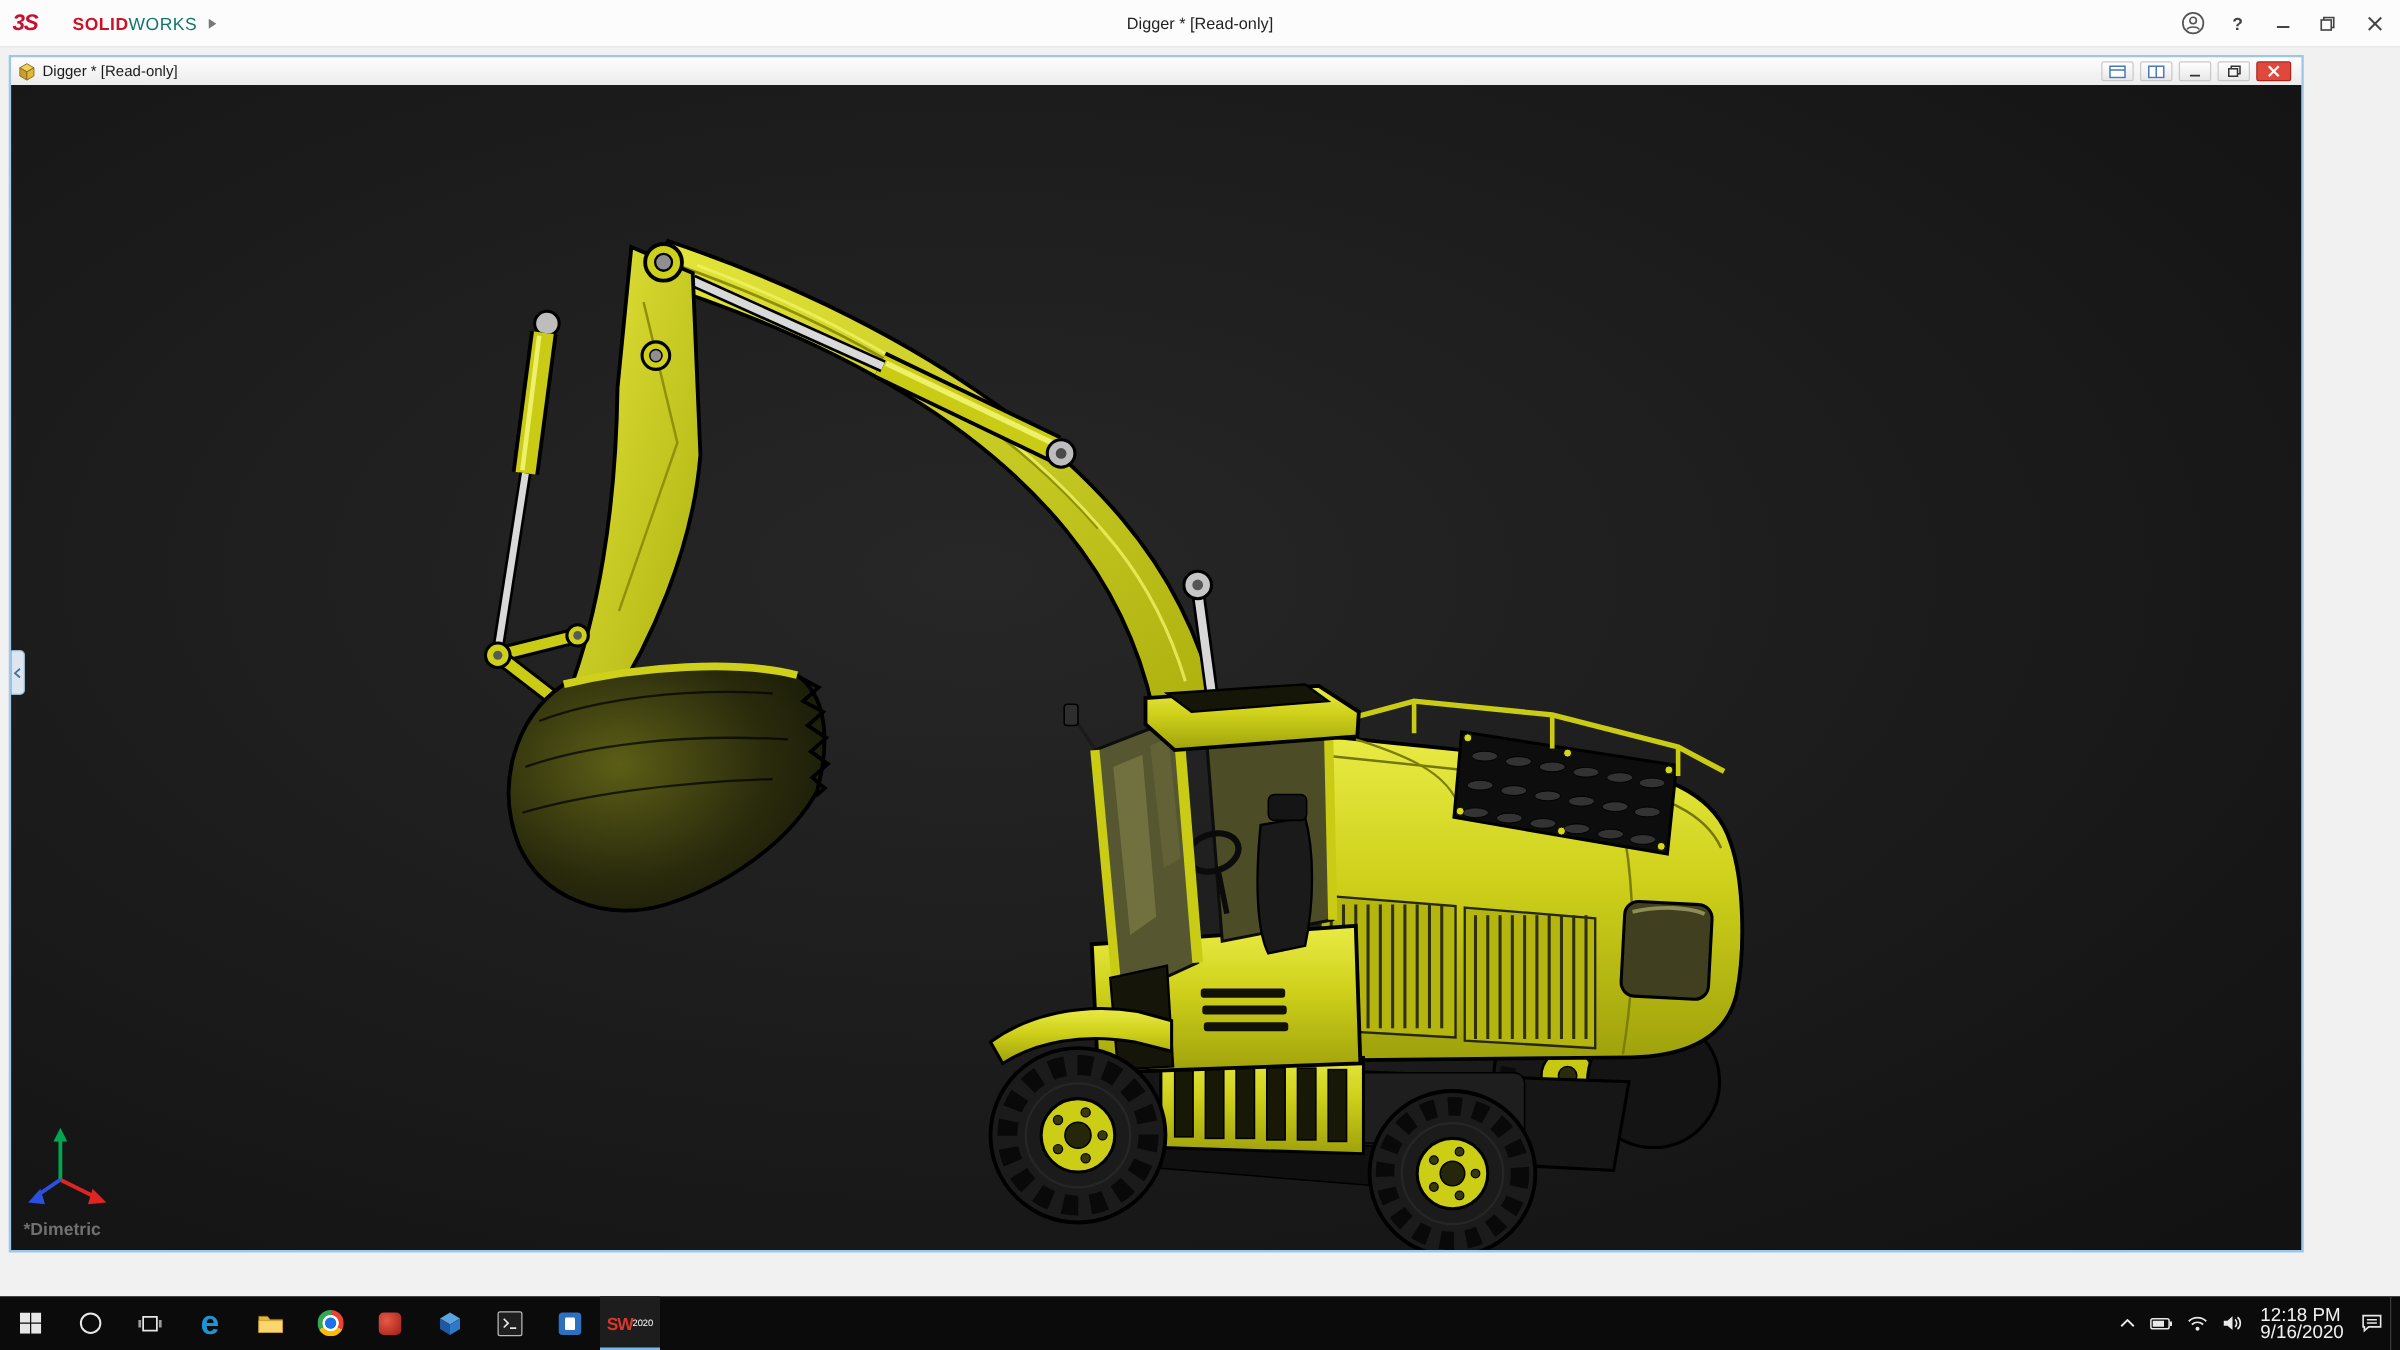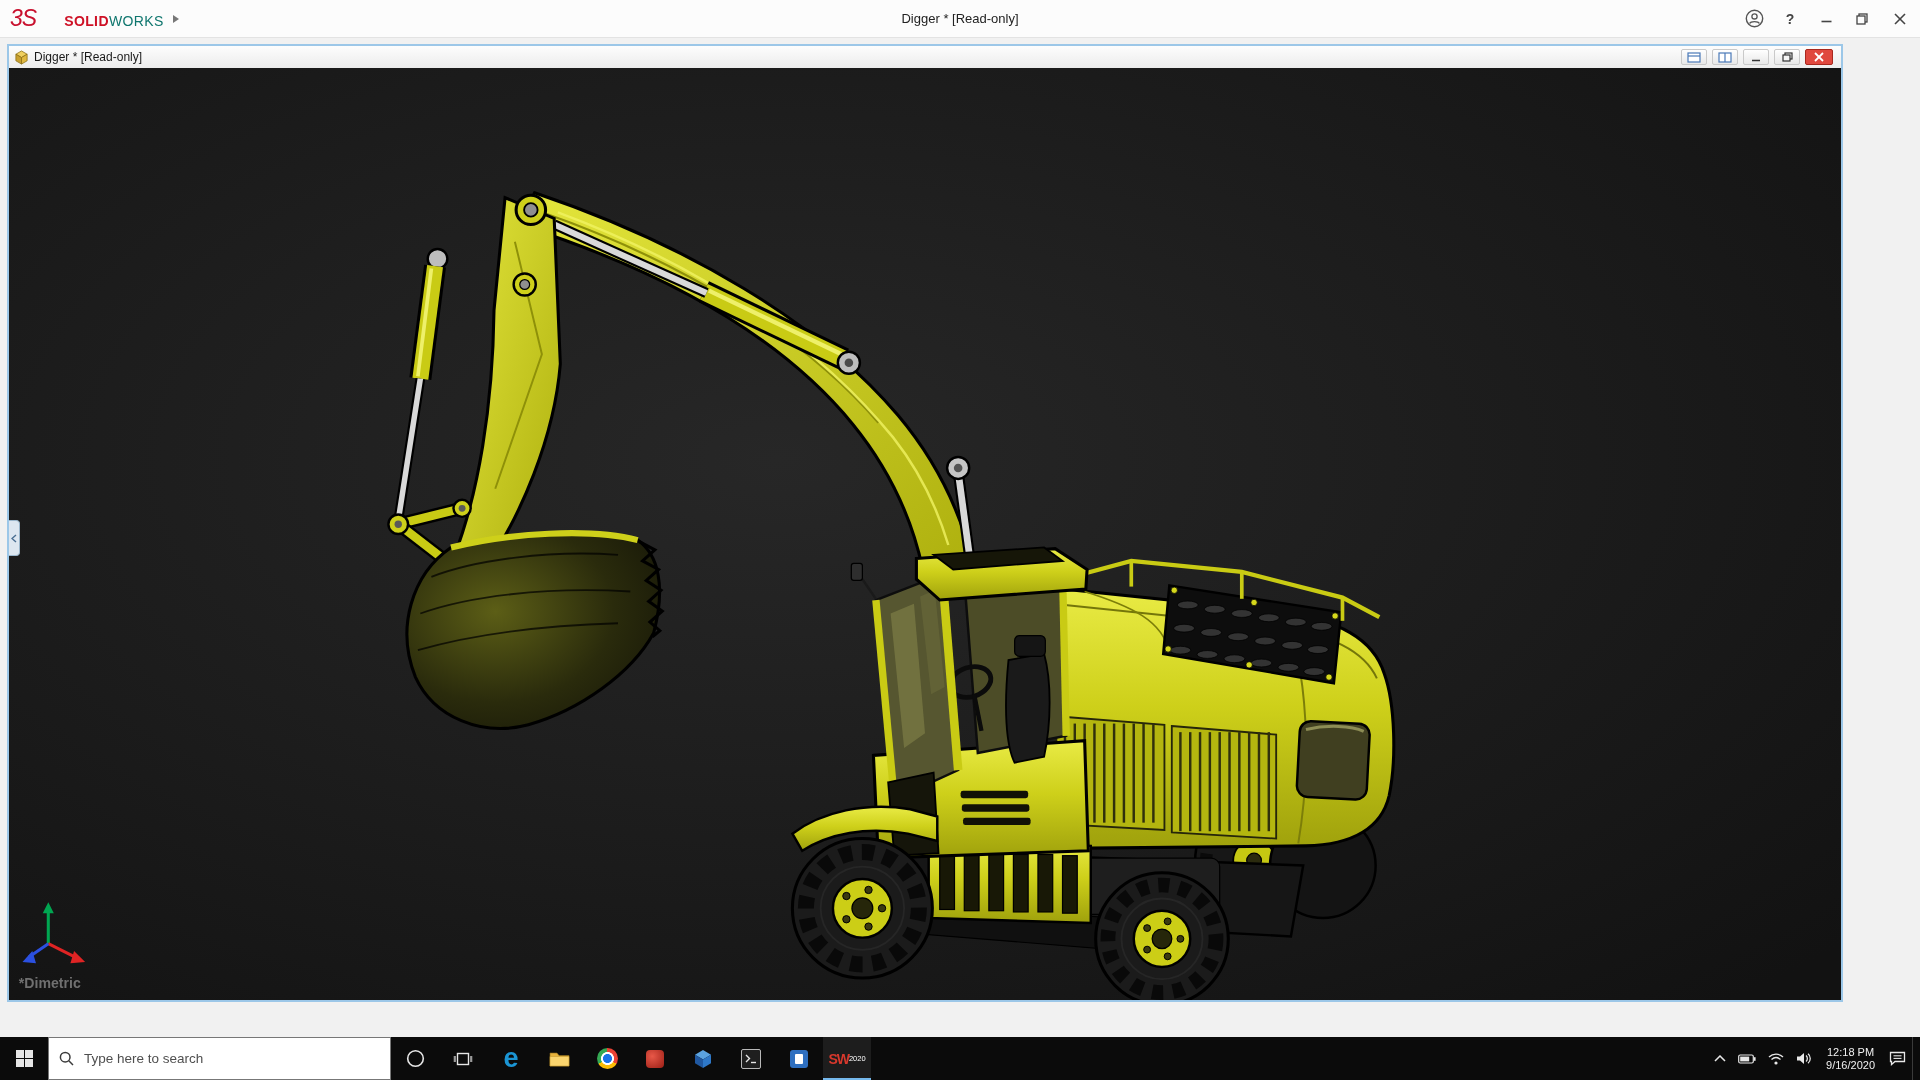--- a/index.html
+++ b/index.html
@@ -3,21 +3,21 @@
 <meta charset="utf-8">
 <style>
   html,body{margin:0;padding:0;width:1920px;height:1080px;overflow:hidden;
     font-family:"Liberation Sans","DejaVu Sans",sans-serif;background:#f1f1f1;}
   .screen{position:relative;width:1920px;height:1080px;}
 
   
   .app-titlebar{position:absolute;left:0;top:0;width:100%;height:37px;background:#fcfcfc;
     border-bottom:1px solid #e3e3e3;display:flex;align-items:center;}
   .brand{display:flex;align-items:baseline;margin-left:10px;white-space:nowrap;}
-  .brand-mark{font-style:italic;font-weight:400;font-size:23px;color:#c8102e;letter-spacing:-1px;margin-right:3px;}
+  .brand-mark{font-style:italic;font-weight:700;font-size:18px;color:#c8102e;letter-spacing:-1px;margin-right:3px;}
   .brand-bold{font-weight:700;font-size:14px;color:#ce1126;letter-spacing:.4px;margin-left:25px;}
   .brand-light{font-weight:400;font-size:14px;color:#0f766e;letter-spacing:.4px;}
   .brand-expand{margin-left:8px;display:flex;align-items:center;cursor:pointer;}
   .app-title{position:absolute;left:0;right:0;text-align:center;font-size:13px;color:#222;pointer-events:none;}
   .win-controls{margin-left:auto;display:flex;align-items:center;height:100%;}
   .wc-btn{width:36px;height:100%;display:flex;align-items:center;justify-content:center;border:none;background:transparent;padding:0;cursor:pointer;}
   .wc-btn.close{width:40px;}
   .help-glyph{font-size:14px;font-weight:700;color:#444;}
 
   
@@ -59,21 +59,21 @@
   .term-app{width:18px;height:18px;border-radius:2px;background:#1f1f1f;border:1px solid #b9b9b9;
     display:flex;align-items:center;justify-content:center;}
   .media-app{width:18px;height:18px;border-radius:3px;background:#2e6fc0;display:flex;align-items:center;justify-content:center;}
   .media-app span{display:block;width:8px;height:10px;background:#fff;border-radius:1px;}
   .sw-badge{display:flex;flex-direction:row;align-items:center;line-height:1;}
   .sw-letters{color:#d8382c;font-weight:800;font-size:14px;letter-spacing:-1px;}
   .sw-year{color:#ffffff;font-size:7.5px;margin-top:1px;}
   .tray{margin-left:auto;display:flex;align-items:center;height:100%;}
   .tray-btn{height:43px;display:flex;align-items:center;justify-content:center;border:none;
     background:transparent;padding:0 6px;cursor:pointer;}
-  .clock{color:#f0f0f0;font-size:11px;line-height:13px;text-align:center;padding:0 8px;cursor:default;}
+  .clock{color:#f0f0f0;font-size:15px;line-height:13px;text-align:left;padding:0 8px;cursor:default;}
   .show-desktop{width:7px;height:43px;border-left:1px solid #3a3a3a;}
 </style>
 </head>
 <body>
 
 <div class="screen">
 
   <header class="app-titlebar">
     <div class="brand">
       <span class="brand-mark">3S</span>
@@ -429,27 +429,20 @@
 
   <footer class="taskbar">
     <button class="tb-btn">
       <svg width="17" height="17" viewBox="0 0 17 17">
         <rect x="0" y="0" width="8" height="8" fill="#e6e6e6"></rect>
           <rect x="9" y="0" width="8" height="8" fill="#e6e6e6"></rect>
         <rect x="0" y="9" width="8" height="8" fill="#e6e6e6"></rect>
           <rect x="9" y="9" width="8" height="8" fill="#e6e6e6"></rect>
       </svg>
     </button>
-    <div class="tb-search">
-      <svg width="15" height="15" viewBox="0 0 15 15">
-        <circle cx="6.2" cy="6.2" r="4.8" fill="none" stroke="#3b3b3b" stroke-width="1.5"></circle>
-        <line x1="9.8" y1="9.8" x2="14" y2="14" stroke="#3b3b3b" stroke-width="1.5"></line>
-      </svg>
-      <input type="text" placeholder="Type here to search" style="">
-    </div>
     <button class="tb-btn">
       <svg width="19" height="19" viewBox="0 0 19 19">
         <circle cx="9.5" cy="9.5" r="7.8" fill="none" stroke="#e6e6e6" stroke-width="1.6"></circle>
       </svg>
     </button>
     <button class="tb-btn">
       <svg width="20" height="16" viewBox="0 0 20 16">
         <rect x="4.5" y="2.5" width="11" height="11" fill="none" stroke="#e6e6e6" stroke-width="1.4"></rect>
         <rect x="0.7" y="5" width="2.2" height="6" fill="#9a9a9a"></rect>
           <rect x="17.1" y="5" width="2.2" height="6" fill="#9a9a9a"></rect>

